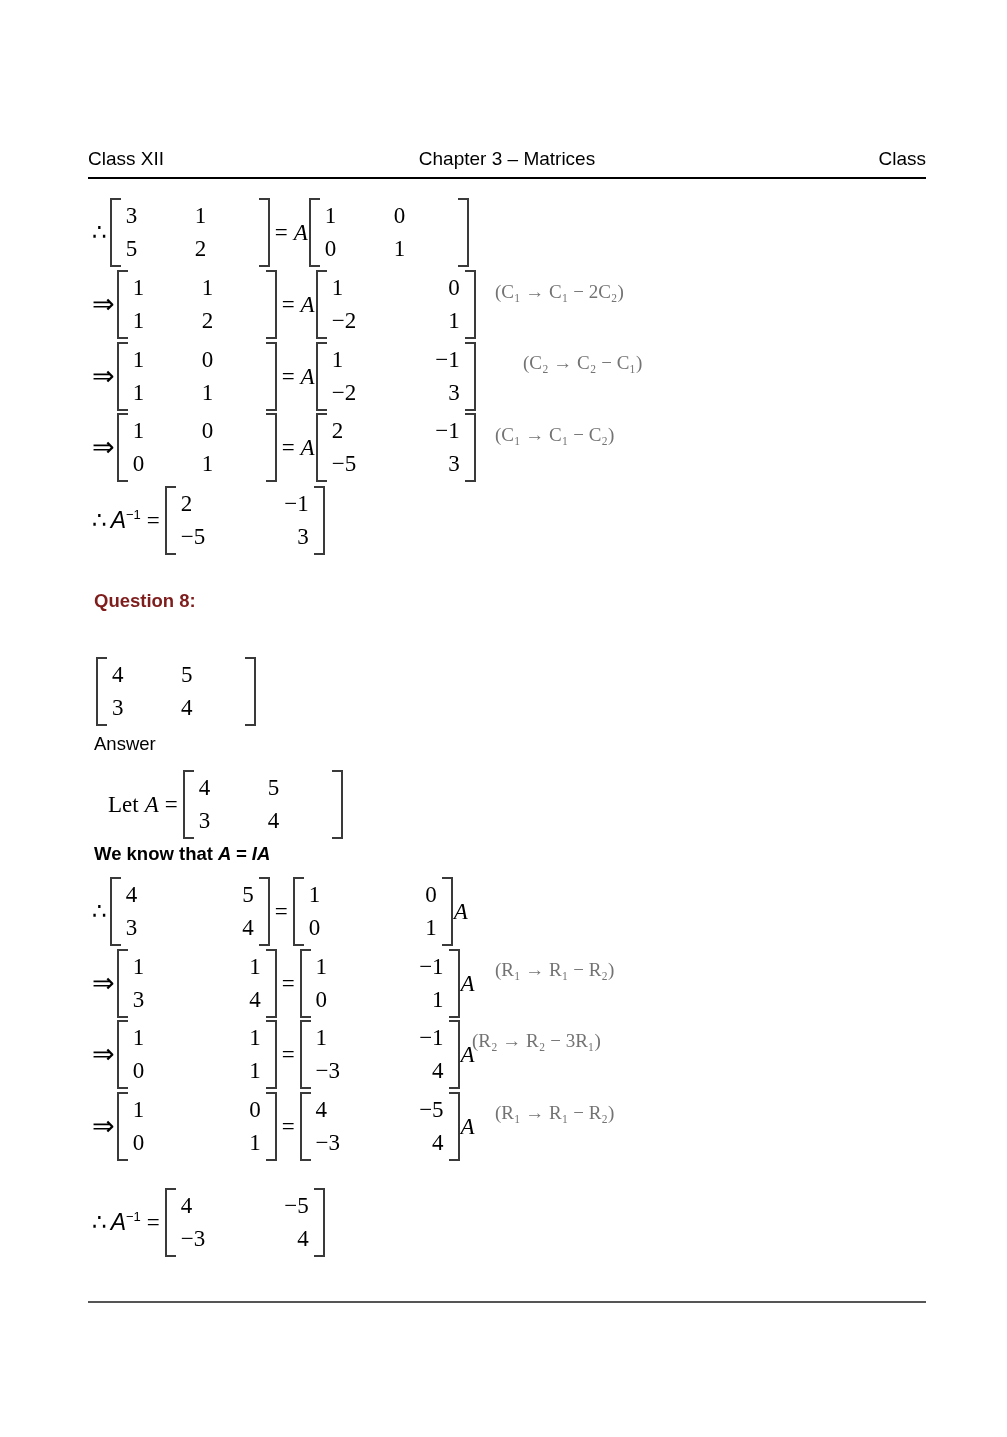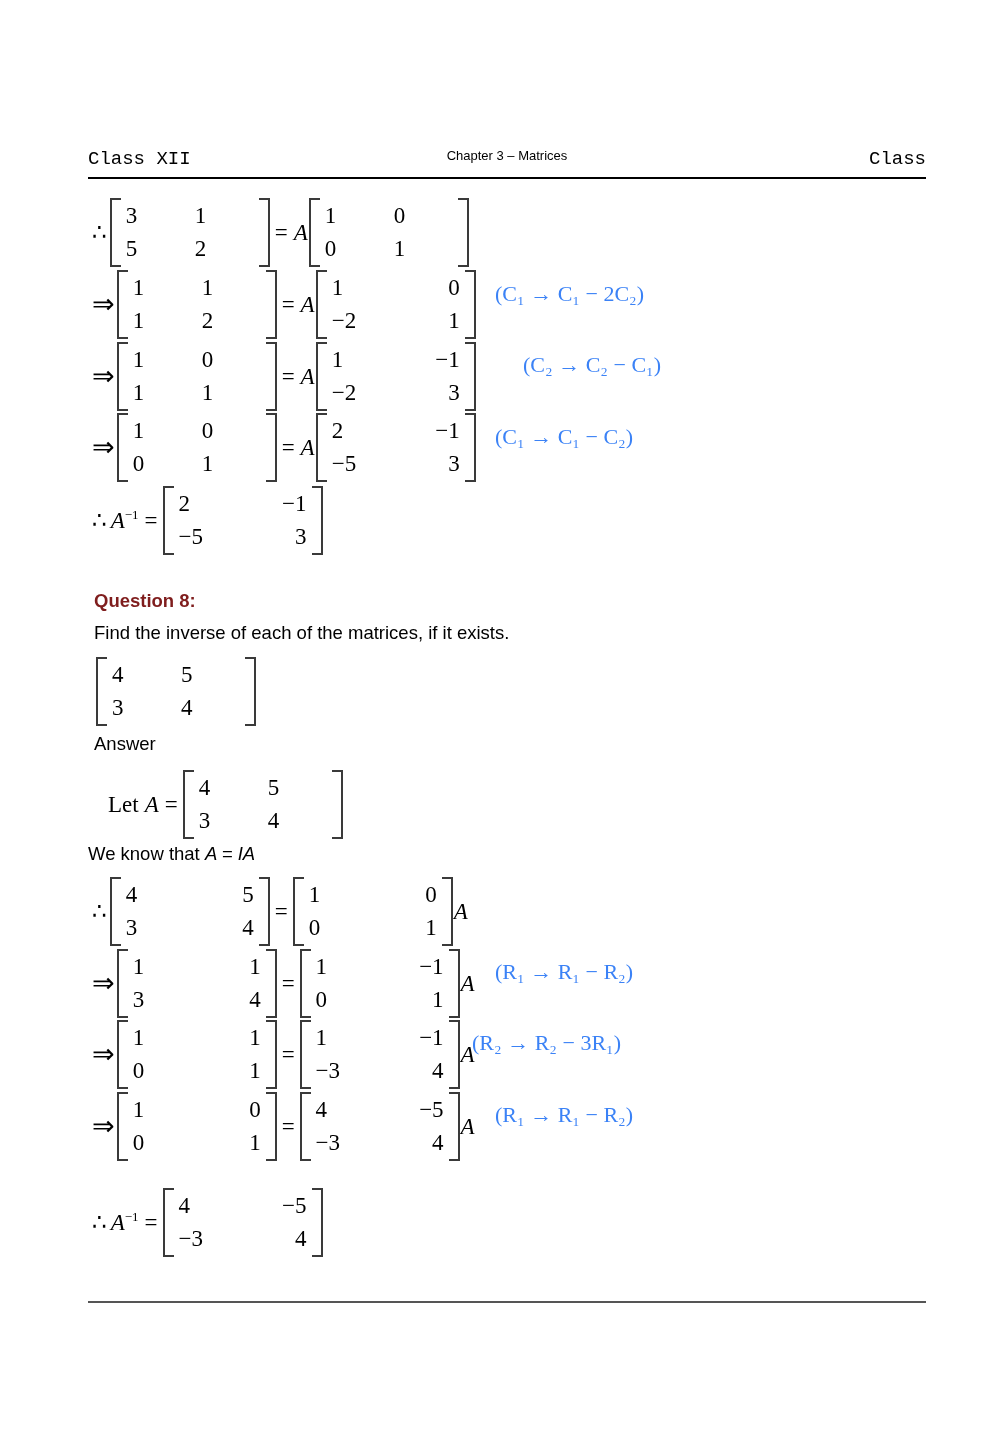--- a/index.html
+++ b/index.html
@@ -32,23 +32,23 @@
     display: flex;
     justify-content: space-between;
     align-items: baseline;
     font-size: 19px;
     color: #000;
   }
   .header-center {
     position: absolute;
     left: 0; right: 0;
     text-align: center;
-    font-size: 13px;
-  }
-  .header-left, .header-right { font-size: 19px; font-family: Liberation Mono, monospace; }
+    font-size: 19px;
+  }
+  .header-left, .header-right { font-size: 19px; }
   .header-rule {
     position: absolute;
     left: 88px;
     top: 177px;
     width: 838px;
     height: 2px;
     background: #000;
   }
 
   
@@ -93,21 +93,21 @@
   }
   .math .var {
     font-size: 23px;
     font-style: italic;
     font-family: "Liberation Serif", serif;
     margin: 0 1px;
   }
   .math .varsup {
     font-size: 23px;
     font-style: italic;
-    font-family: Liberation Serif, serif;
+    font-family: Liberation Sans, sans-serif;
     position: relative;
     margin: 0 1px;
   }
   .math .varsup sup {
     font-size: 13px;
     font-style: normal;
   }
 
   
   .matrix {
@@ -144,22 +144,22 @@
   .matrix .mcell.r {
     text-align: right;
     padding-left: 0;
     padding-right: 5px;
   }
 
   
   .op {
     position: absolute;
     font-family: "Liberation Serif", serif;
-    font-size: 22px;
-    color: #3b82f6;
+    font-size: 19px;
+    color: #737373;
     white-space: nowrap;
   }
 
   
   .footer-rule {
     position: absolute;
     left: 88px;
     top: 1301px;
     width: 838px;
     height: 2px;
@@ -341,21 +341,20 @@
         <span class="mrow">
           <span class="mcell">−5</span>
           <span class="mcell r">3</span>
         </span>
       </span>
       <span class="bracket right"></span>
     </span>
   </div>
 
   <div class="q-label" style="left:94px; top:590px;">Question 8:</div>
-  <div class="body-text" style="left:94px; top:622px;">Find the inverse of each of the matrices, if it exists.</div>
 
   <div class="math" style="left:96px; top:655px;">
     <span class="matrix">
       <span class="bracket left"></span>
       <span class="cells">
         <span class="mrow">
           <span class="mcell">4</span>
           <span class="mcell">5</span>
         </span>
         <span class="mrow">
@@ -382,21 +381,21 @@
         </span>
         <span class="mrow">
           <span class="mcell">3</span>
           <span class="mcell">4</span>
         </span>
       </span>
       <span class="bracket right"></span>
     </span>
   </div>
 
-  <div class="body-text" style="left:88px; top:843px;"><span>We know that</span><span>&nbsp;</span><span class="ital">A = IA</span></div>
+  <div class="body-text" style="left:94px; top:843px;font-weight:bold;"><span>We know that</span><span>&nbsp;</span><span class="ital">A = IA</span></div>
 
   <div class="math" style="left:92px; top:875px;">
     <span class="lead">∴</span>
     <span class="matrix">
       <span class="bracket left"></span>
       <span class="cells">
         <span class="mrow">
           <span class="mcell">4</span>
           <span class="mcell r">5</span>
         </span>

